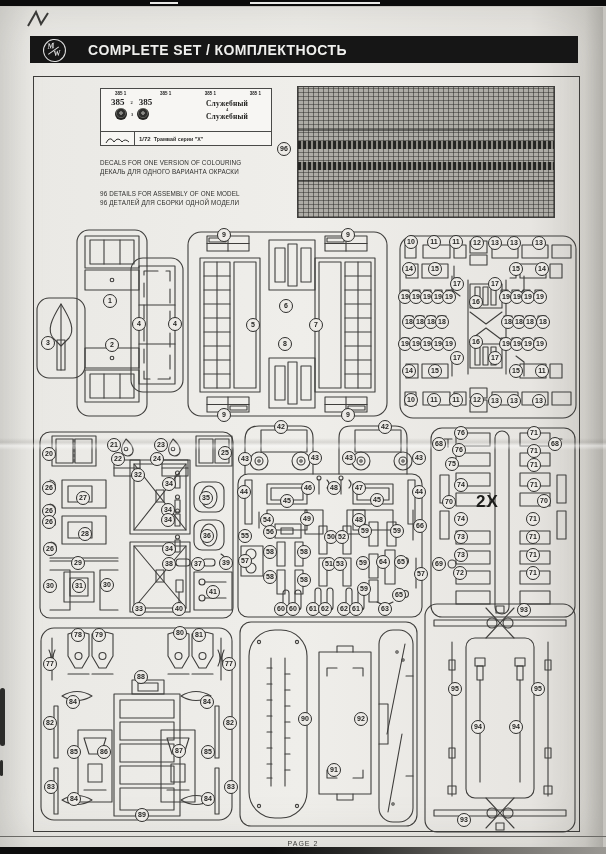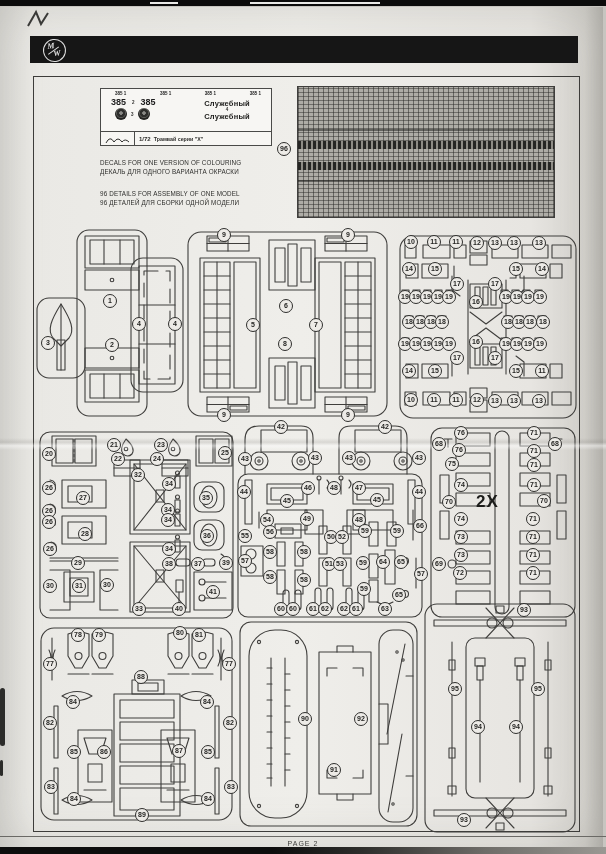--- a/index.html
+++ b/index.html
@@ -30,21 +30,21 @@
 
   .mainbox{position:absolute;left:33px;top:76px;width:545px;height:754px;border:1.5px solid #3d3c3a;}
   .footrule{position:absolute;left:0;top:836px;width:100%;border-top:1px solid #6a6965;}
   .pagenum{position:absolute;left:0;top:840px;width:100%;text-align:center;
            font-size:7px;letter-spacing:1px;color:#3c3c3a;}
 
   .decal{position:absolute;left:100px;top:88px;width:172px;height:58px;background:#f7f6f3;
          border:1px solid #4a4a48;box-sizing:border-box;}
   .decal-row1{display:flex;justify-content:space-between;padding:2px 10px 0 14px;
               font-size:4.5px;font-weight:bold;color:#222;}
-  .decal-mid{display:flex;padding:1px 4px 0 10px;}
+  .decal-mid{display:flex;padding:1px 4px 0 10px;font-family:Liberation Serif, serif;}
   .decal-ml{width:76px;}
   .dnrow{display:flex;align-items:center;gap:6px;}
   .n385{font-size:9px;font-weight:bold;color:#1c1c1c;}
   .didx{font-size:4.5px;font-weight:bold;}
   .derow{display:flex;align-items:center;gap:4px;margin:1px 0 0 4px;}
   .emb{width:12px;height:12px;border-radius:50%;
        background:radial-gradient(circle at 50% 42%,#8a8a86 0 1.5px,#2e2e2c 2px 4px,#5c5c58 4.5px,#232321 5.5px);}
   .decal-mr{flex:1;text-align:center;padding-top:2px;}
   .sluz{font-size:7.5px;font-weight:bold;color:#1b1b19;letter-spacing:.2px;}
   .idx4{font-size:4.5px;font-weight:bold;line-height:4px;}
@@ -89,20 +89,21 @@
     </div>
   <svg class="scribble" width="40" height="26">
     <path d="M4 20 L12 6 L17 18 L24 7" stroke="#3a3a38" stroke-width="2" fill="none"></path>
   </svg>
 
   <div class="header">
     <div class="logo">
       <span class="lm">M</span>
       <span class="lw">W</span>
     </div>
+    <div class="title">COMPLETE SET / КОМПЛЕКТНОСТЬ</div>
   </div>
 
   <div class="mainbox"></div>
 
   <div class="decal">
     <div class="decal-row1">
       <span>385 1</span>
       <span>385 1</span>
       <span>385 1</span>
       <span>385 1</span>

